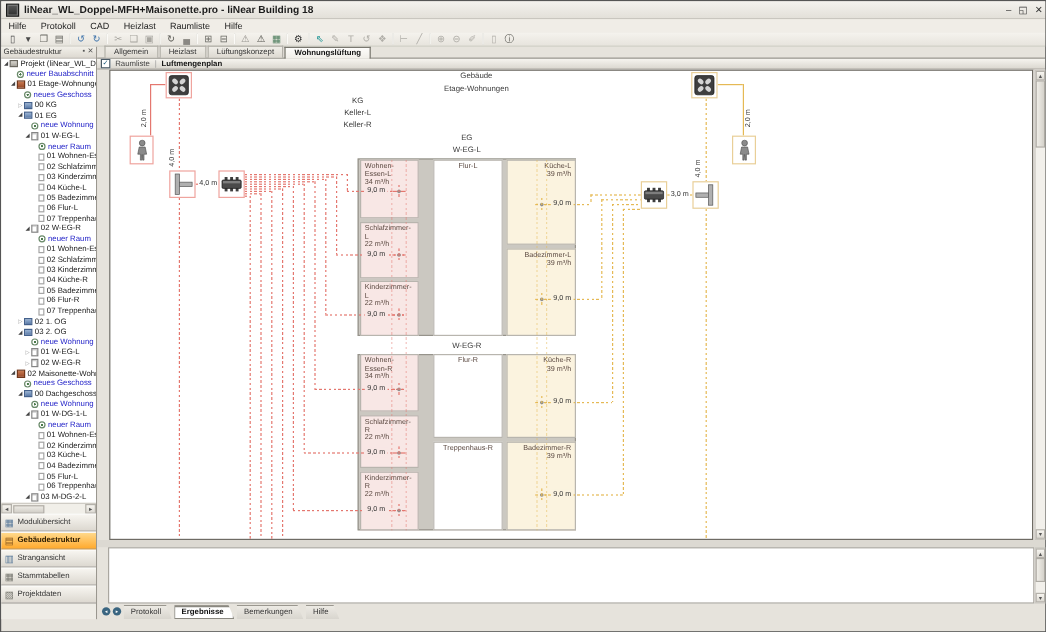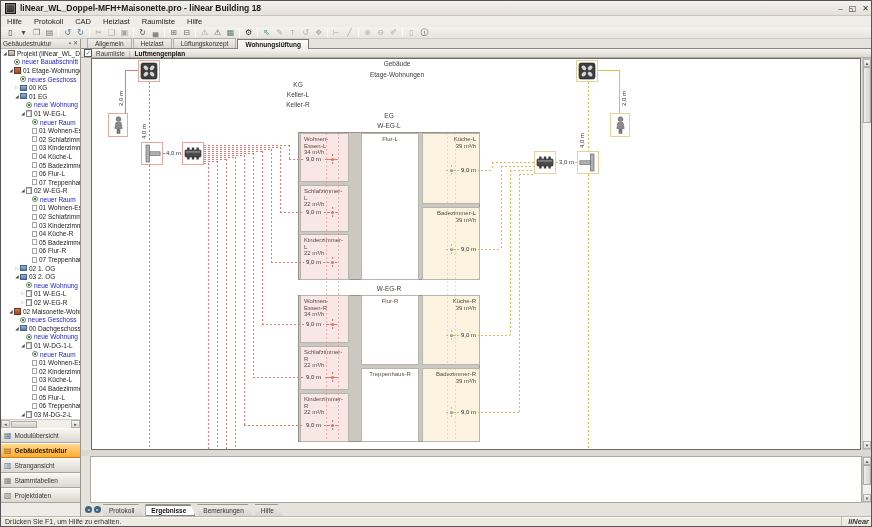--- a/index.html
+++ b/index.html
@@ -691,17 +691,13 @@
     <div id="btabs">
         <span class="navdot">◂</span>
         <span class="navdot">▸</span>
         <span class="btab">Protokoll</span>
         <span class="btab active">Ergebnisse</span>
         <span class="btab">Bemerkungen</span>
         <span class="btab">Hilfe</span>
       </div>
   </div>
 
-  <div id="statusbar">
-    <span id="statushint">Drücken Sie F1, um Hilfe zu erhalten.</span>
-    <span id="brand">liNear</span>
-  </div>
 </div>
 
 </body></html>

